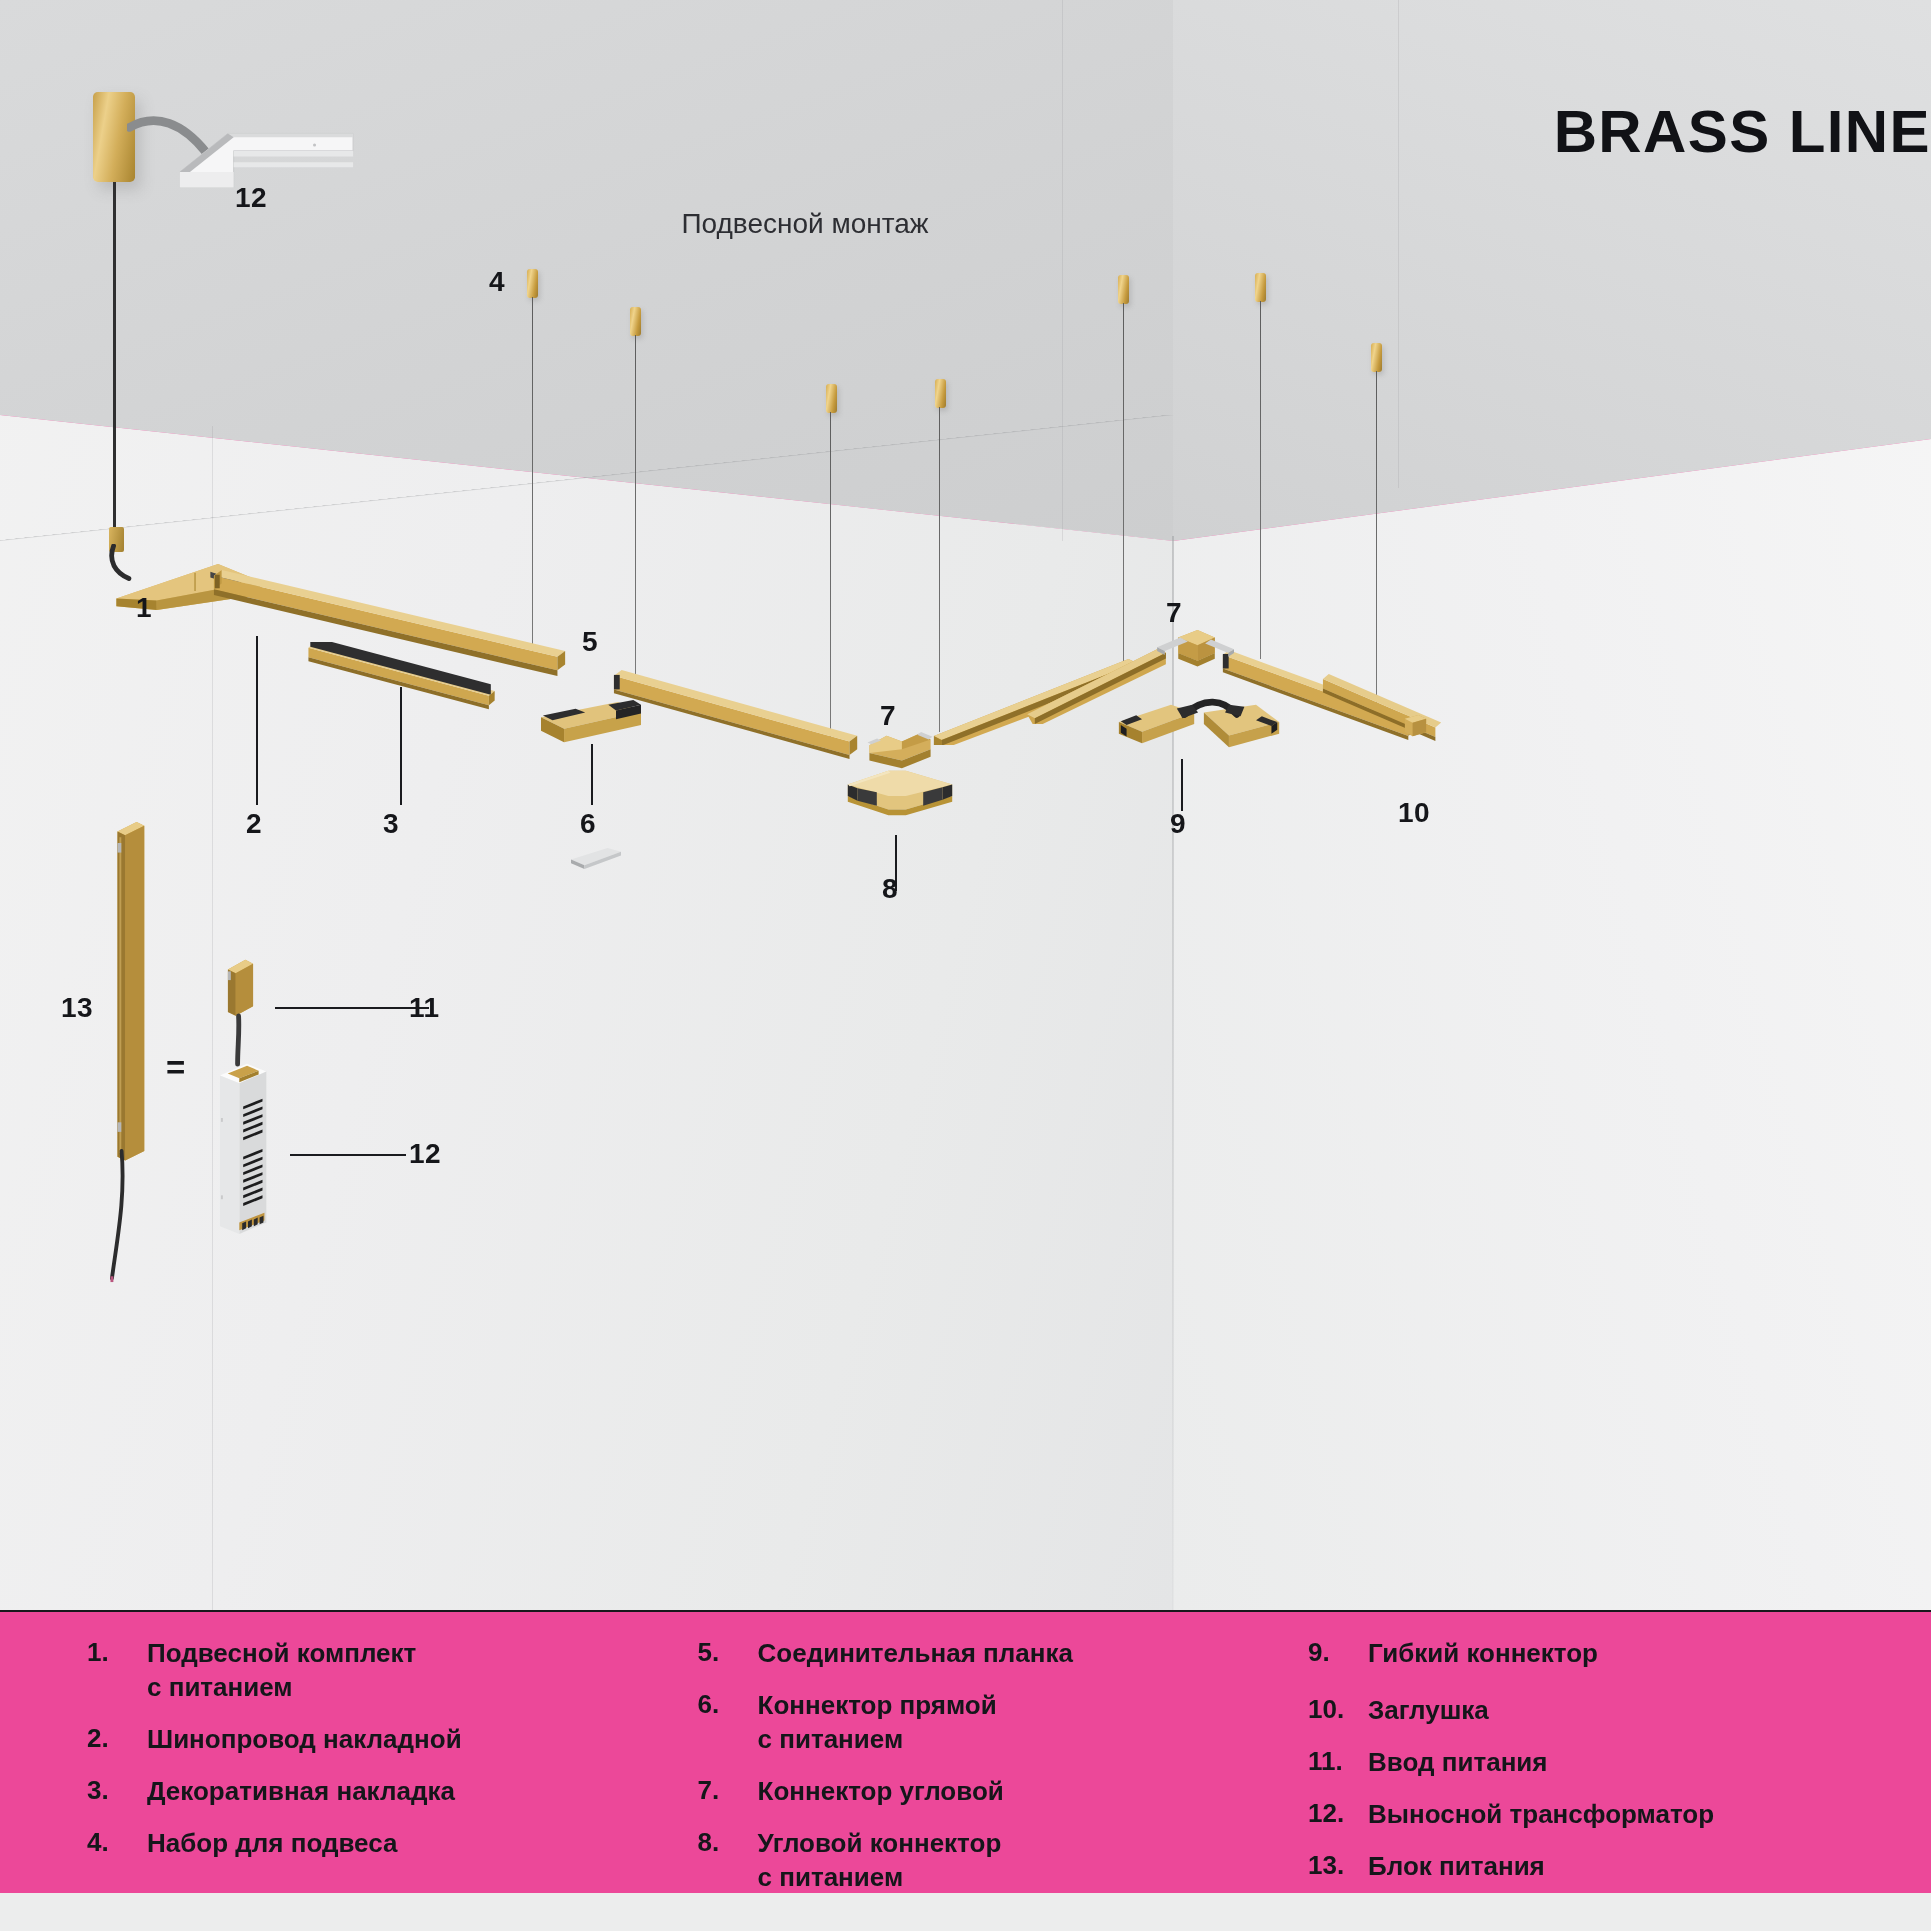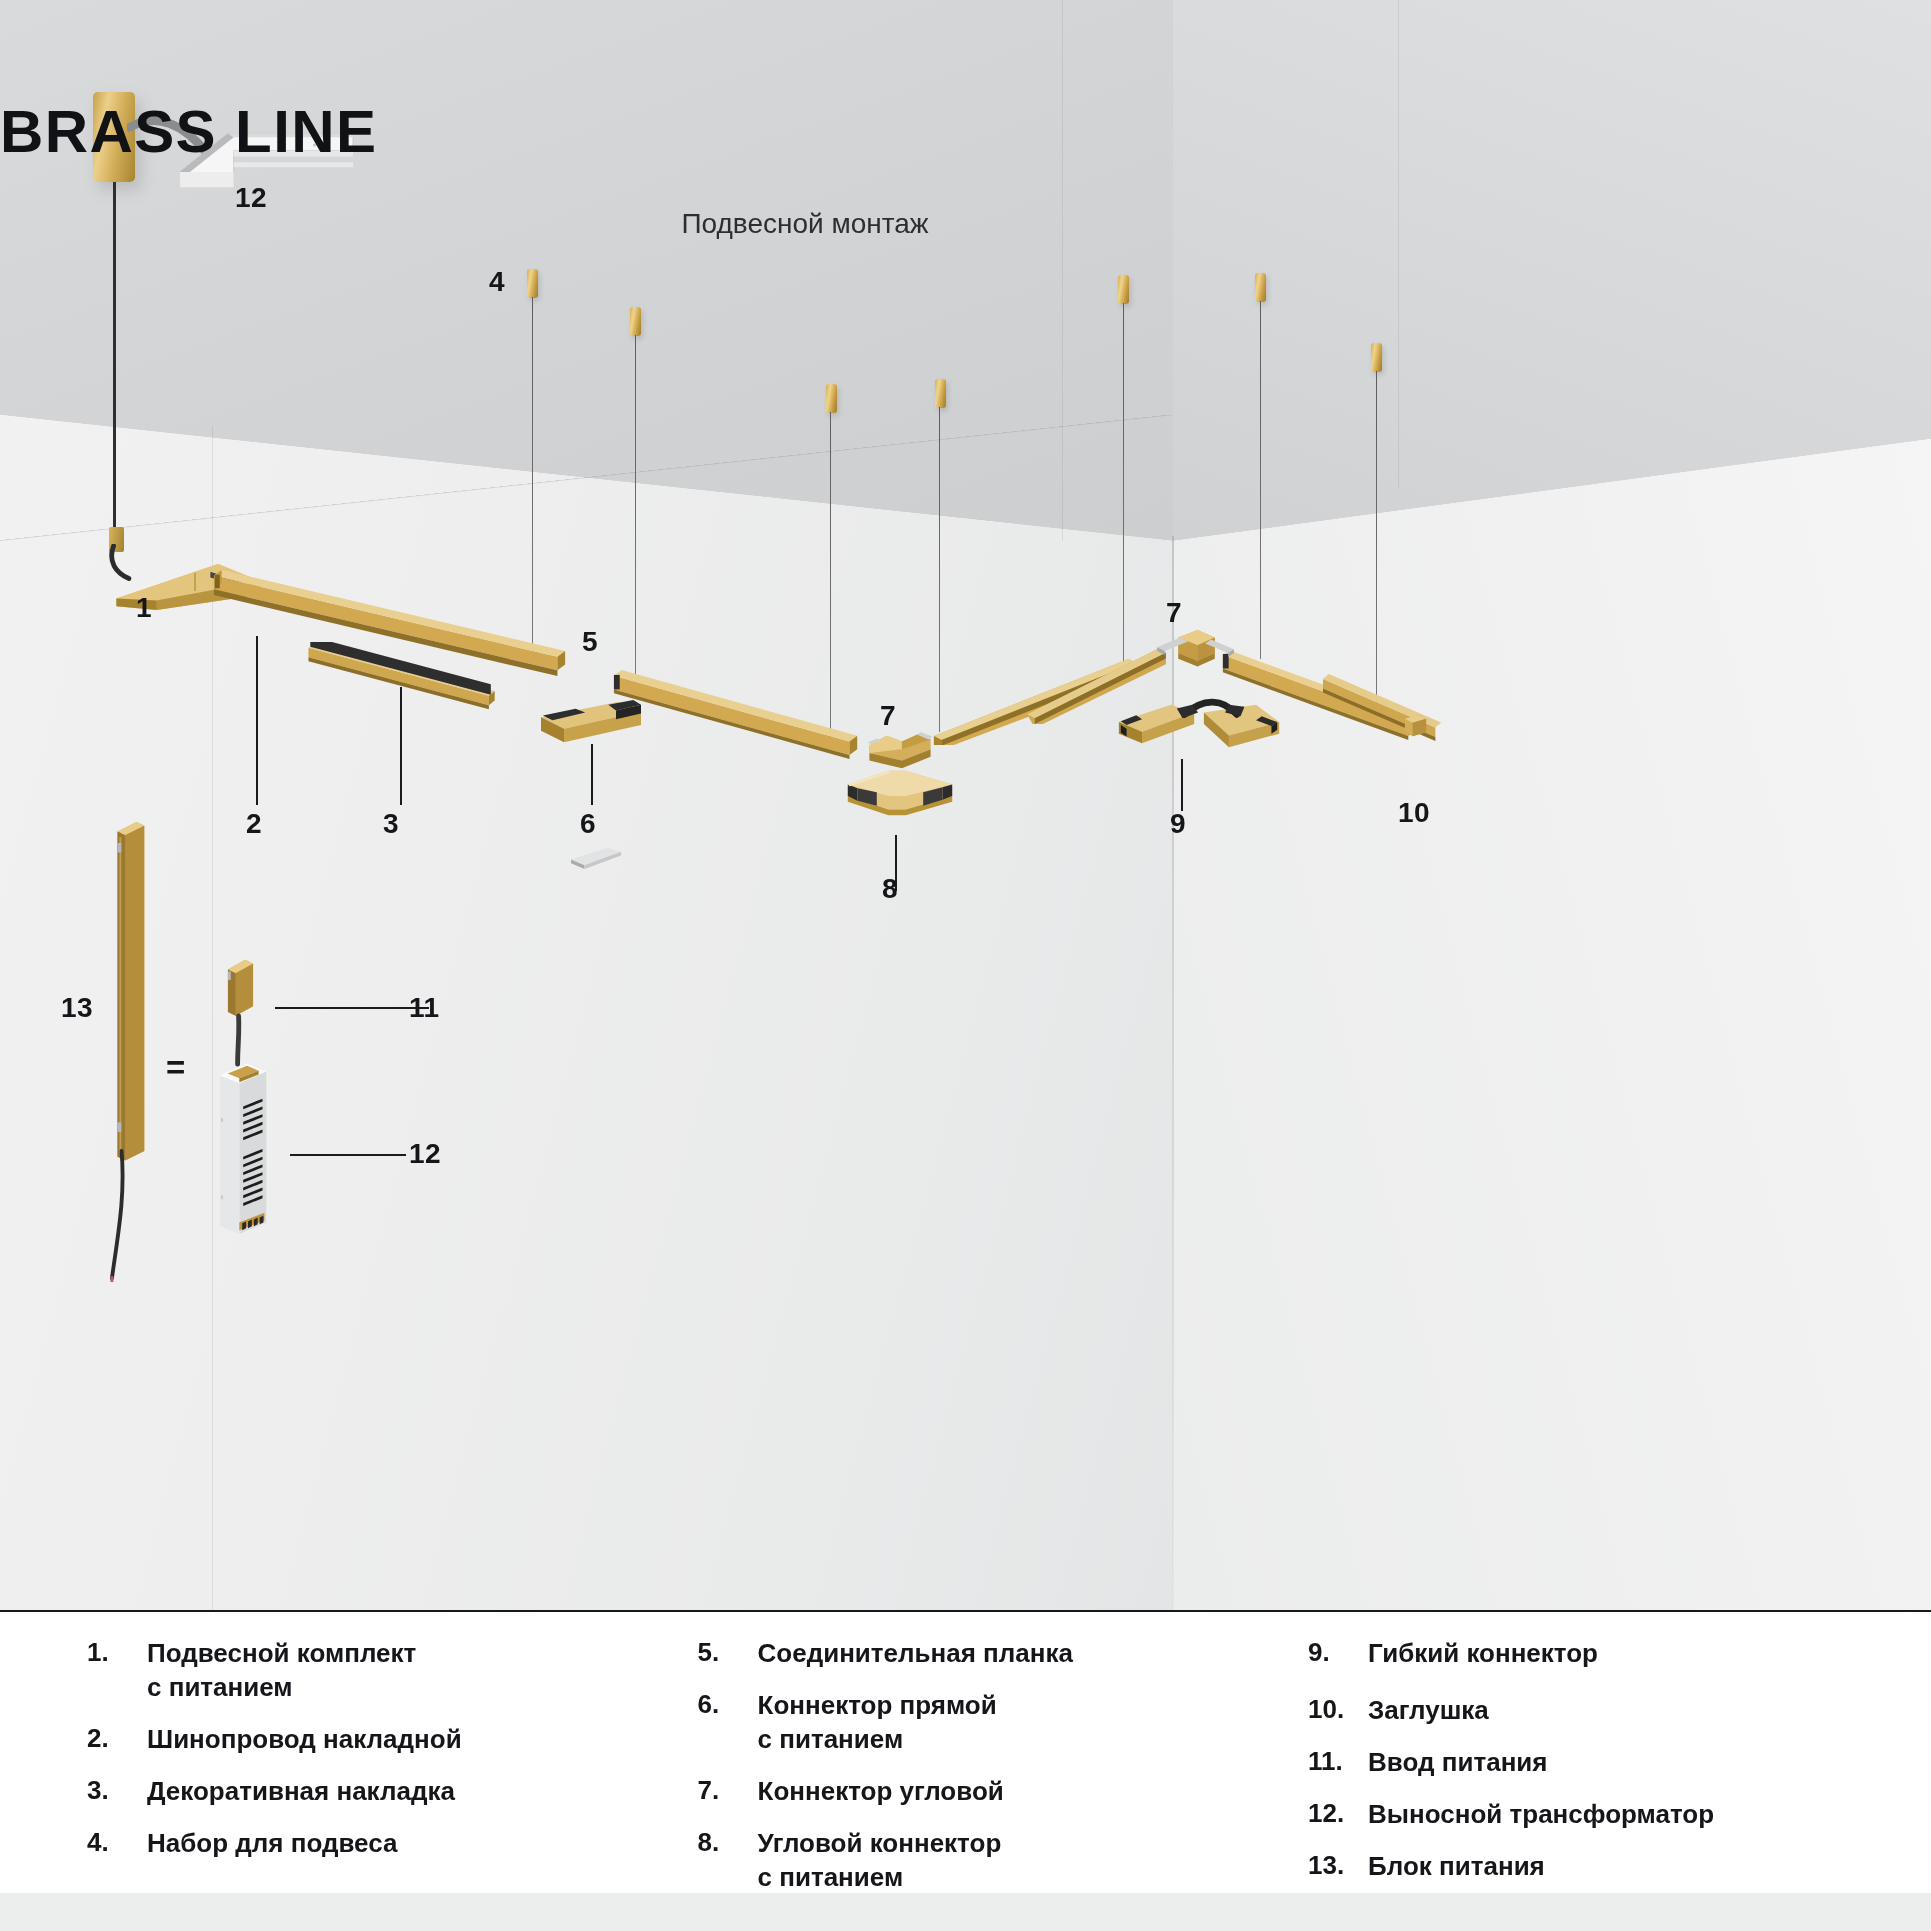--- a/index.html
+++ b/index.html
@@ -7,21 +7,21 @@
   body {
     font-family:"Liberation Sans", sans-serif;
     background:#eceded;
     overflow:hidden;
     position:relative;
   }
 
   #stage { position:absolute; inset:0; width:1931px; height:1931px; }
 
   
-  .scene { position:absolute; left:0; top:0; width:1931px; height:1893px; overflow:hidden; background:#ffffff; }
+  .scene { position:absolute; left:0; top:0; width:1931px; height:1893px; overflow:hidden; background:#ec4899; }
 
   .ceiling-left {
     position:absolute; left:0; top:0; width:1173px; height:541px;
     background:linear-gradient(160deg,#d9dadb 0%, #d2d3d4 55%, #cdcecf 100%);
     clip-path: polygon(0 0, 1173px 0, 1173px 541px, 0 415px);
   }
   .ceiling-right {
     position:absolute; left:1173px; top:0; width:758px; height:541px;
     background:linear-gradient(200deg,#dfe0e1 0%, #d6d7d8 60%, #d0d1d2 100%);
     clip-path: polygon(0 0, 758px 0, 758px 0, 758px 439px, 0 541px);
@@ -68,22 +68,22 @@
 
   
   .lbl {
     position:absolute; font-weight:700; font-size:28px; color:#15161a;
     letter-spacing:0.4px; line-height:1;
   }
   .leader { position:absolute; background:#1a1b1f; }
 
   
   .title {
-    position:absolute; left:0; top:97px; width:1931px; text-align:left;
-    font-size:60px; font-weight:700; letter-spacing:1.4px; color:#111216;
+    position:absolute; left:0; top:97px; width:1931px; text-align:right;
+    font-size:60px; font-weight:700; letter-spacing:1.4px; color:#111216;padding-left:28px;
   }
   .subtitle {
     position:absolute; left:0; top:208px; width:1610px; text-align:center;
     font-size:28px; font-weight:400; color:#2d2e33;
   }
 
   
   .divider { position:absolute; left:0; top:1610px; width:1931px; height:1.9px; background:#17181c; }
   .legend {
     position:absolute; left:0; top:1637px; width:1931px; height:294px;

